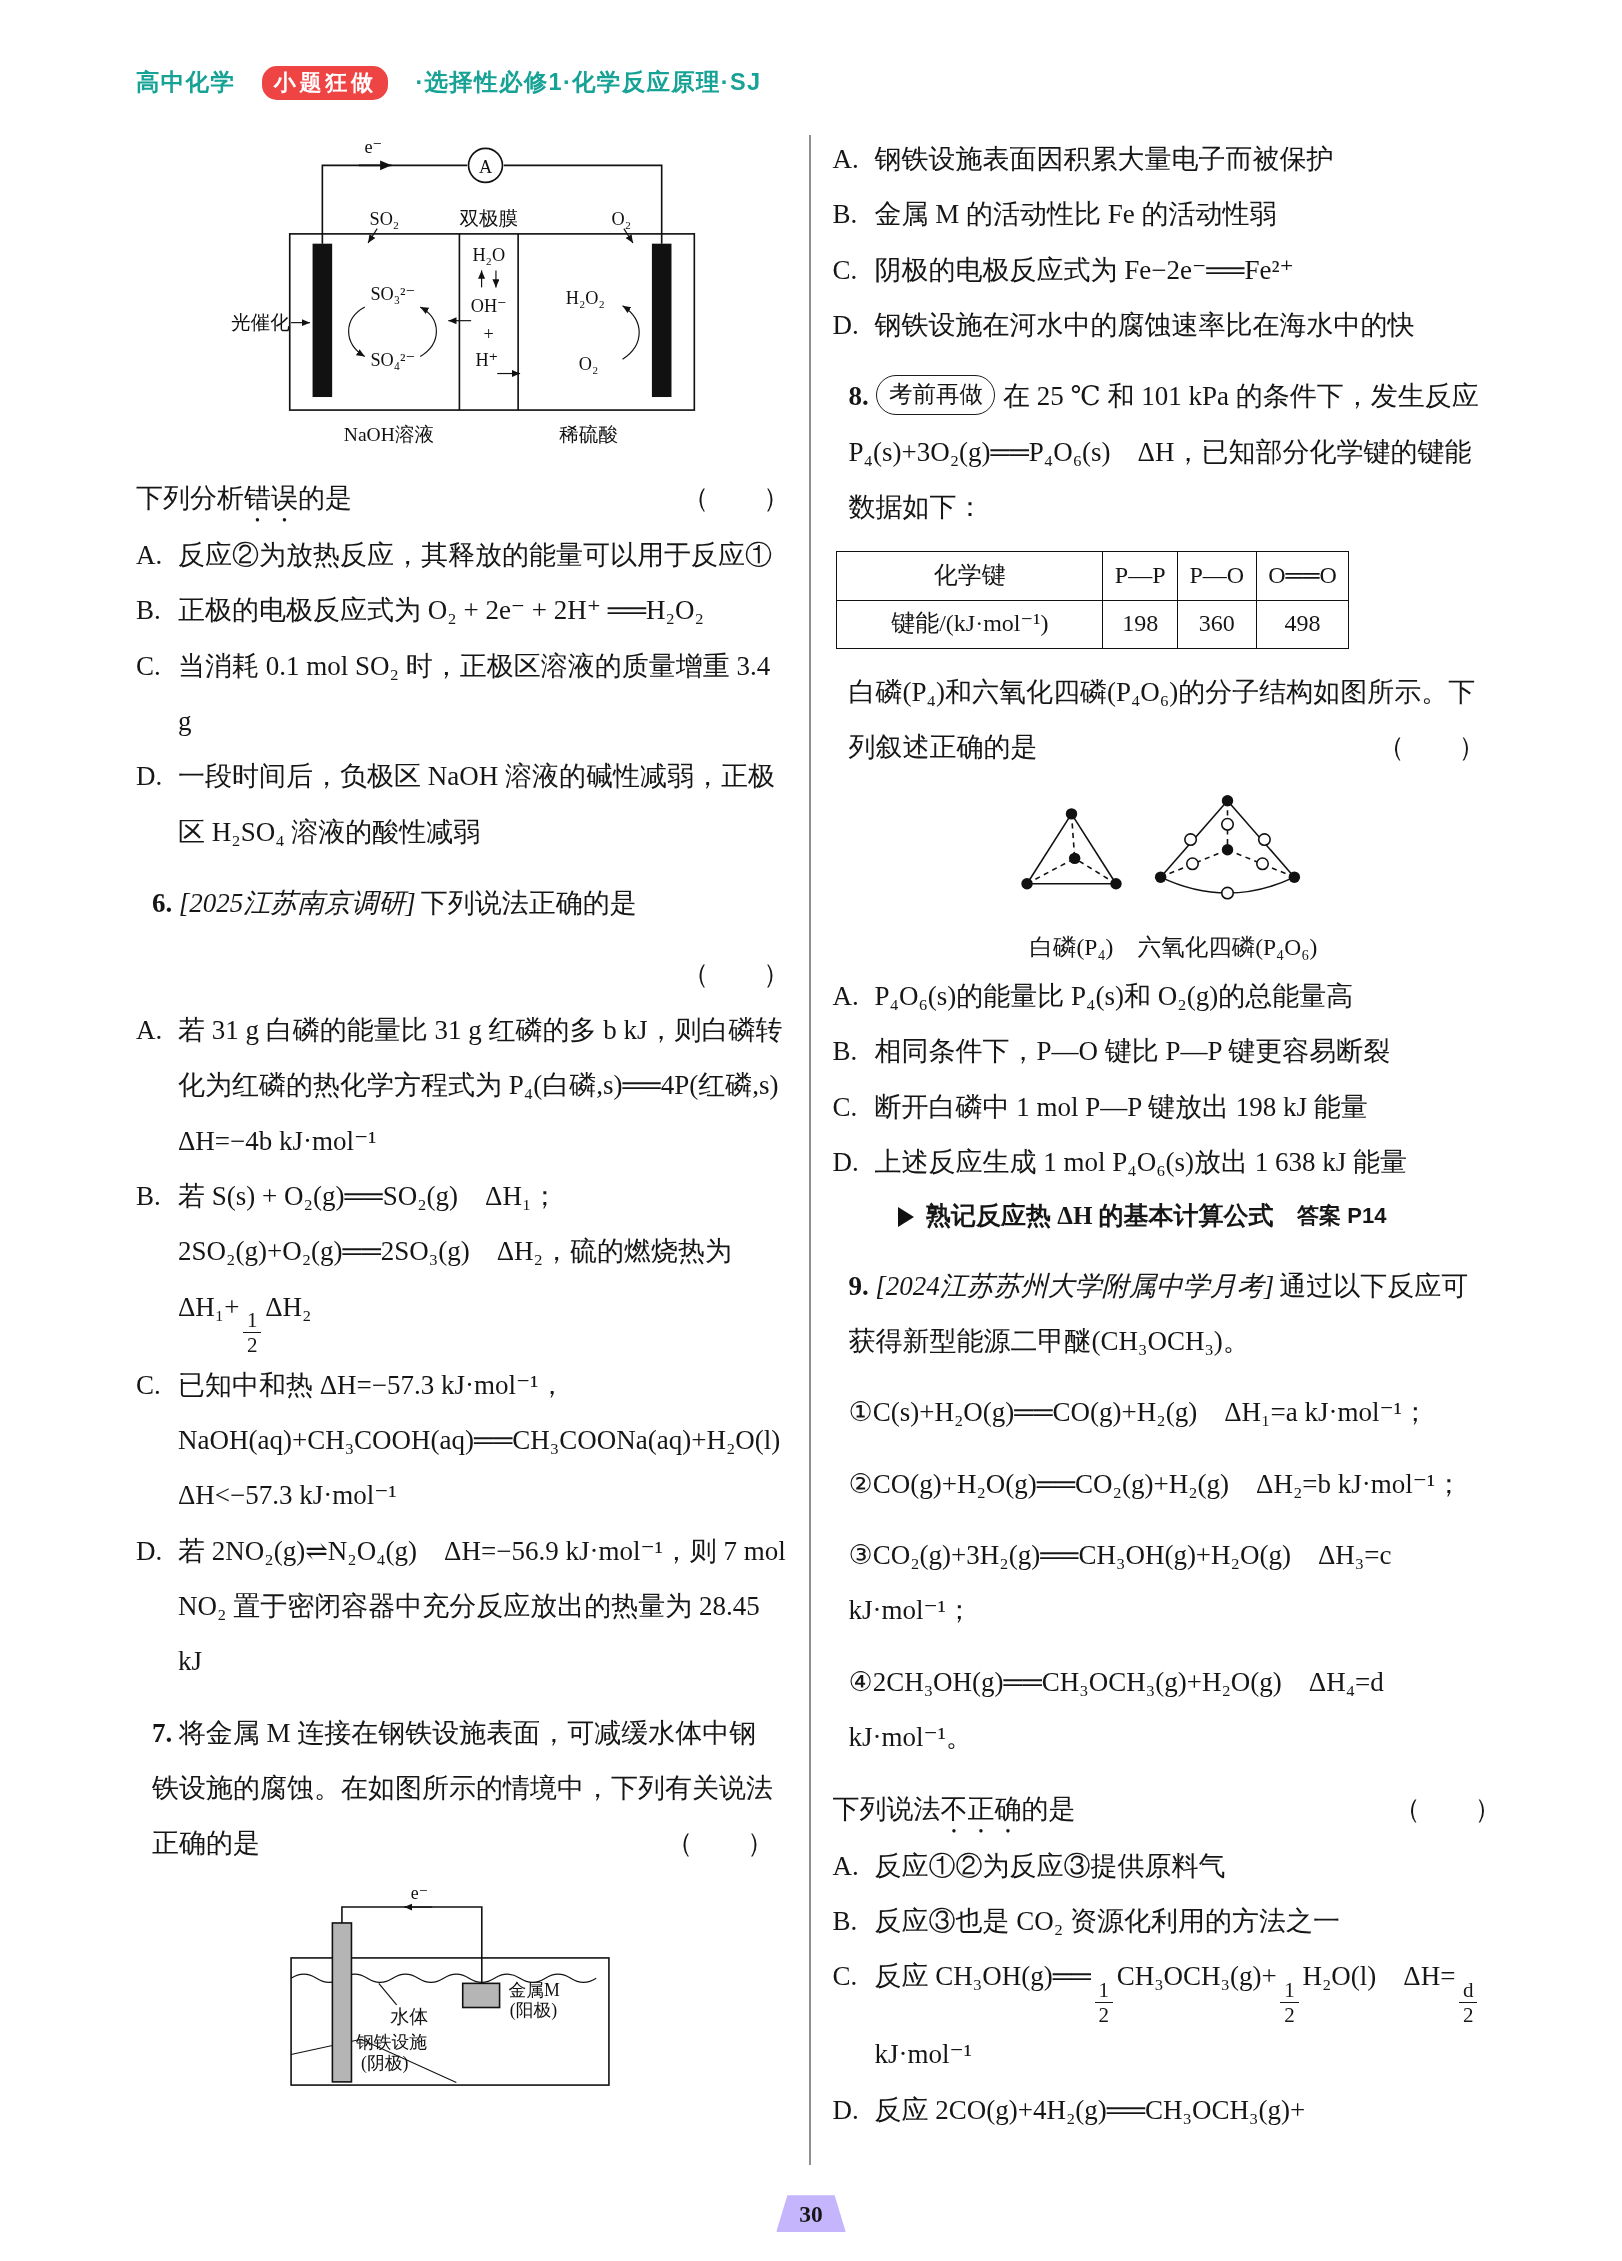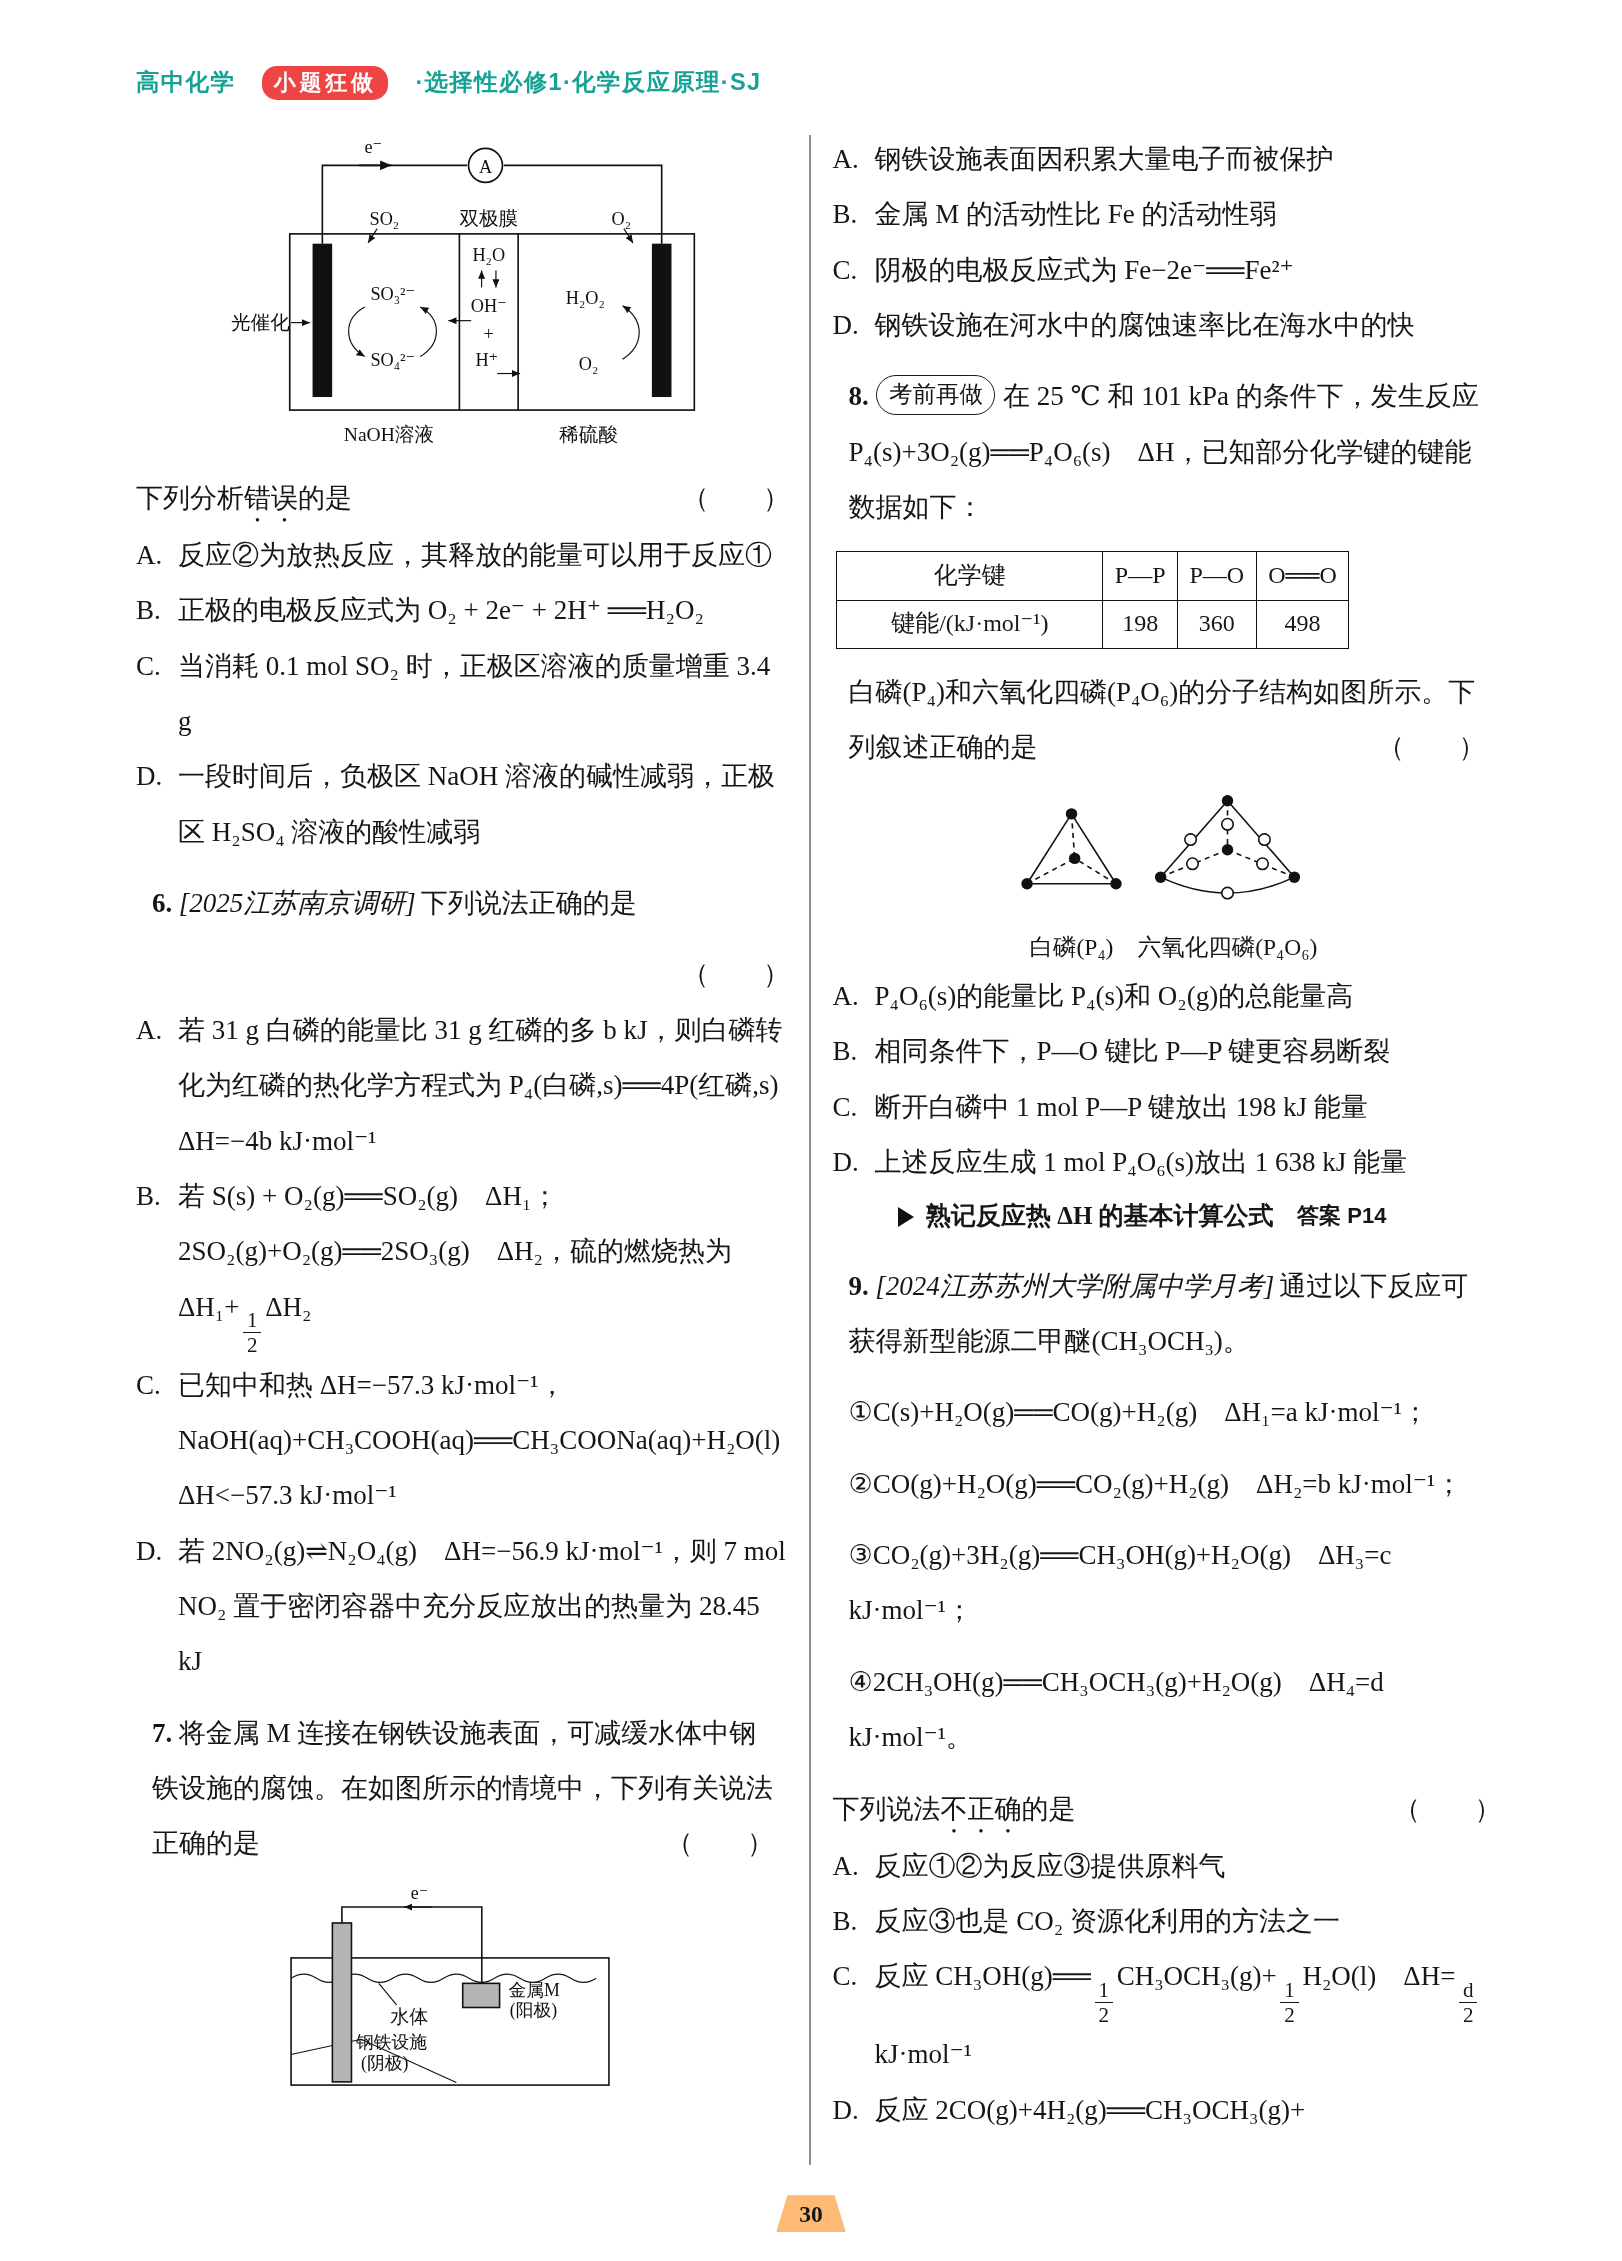--- a/index.html
+++ b/index.html
@@ -59,21 +59,21 @@
   .tri{width:0;height:0;border-left:16.5px solid #111;border-top:10.2px solid transparent;border-bottom:10.2px solid transparent}
   .tip-answer{font-family:"Liberation Sans","DejaVu Sans",sans-serif;font-size:22px;margin-left:12px}
 
   
   .figures{display:flex;justify-content:center;align-items:flex-end;margin:14px 0 5.1px}
   figure{margin:0;text-align:center}
   figcaption{font-size:23.5px;line-height:1.4;margin-top:5.1px}
 
   
   .page-tab{position:absolute;bottom:29px;left:50%;transform:translateX(-50%);
-    background:#fdba74;color:#161616;font-size:23.5px;font-weight:bold;line-height:1.45;
+    background:#c4b5fd;color:#161616;font-size:23.5px;font-weight:bold;line-height:1.45;
     padding:1.3px 23px;clip-path:polygon(16% 0,84% 0,100% 100%,0 100%)}
 </style>
 </head>
 <body>
 
 <div class="page">
 
   <header class="page-header">
     <span>高中化学</span>
     <span class="hdr-logo">小题狂做</span>

